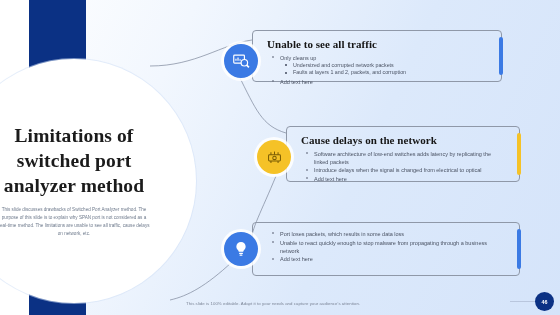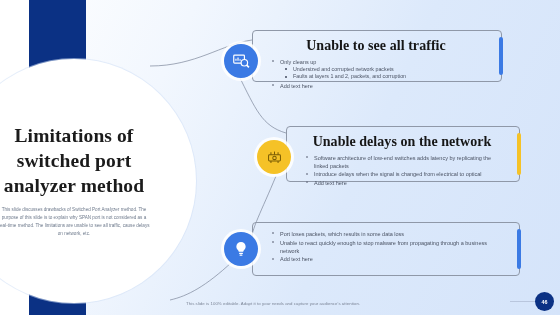--- a/index.html
+++ b/index.html
@@ -62,25 +62,24 @@
   }
   .card .accent{
     position:absolute;right:-2px;top:6px;bottom:6px;width:4px;border-radius:2px;
   }
   .card-body{
     position:absolute;left:14px;right:16px;top:7px;
   }
   .card-title{
     font-family:"Liberation Serif", serif;
     font-weight:bold;
-    font-size:14px;
+    font-size:11px;
     color:#161616;
     margin:0 0 3.5px 0;
     letter-spacing:.05px;
-    text-align:center;
   }
   ul.lv1{margin:0;padding:0 0 0 9px;list-style:none;}
   ul.lv1>li{
     position:relative;
     font-size:5.5px;line-height:1.46;
     color:#4a5263;
     margin:0 0 .6px 0;
     padding-left:4px;
   }
   ul.lv1>li:before{
@@ -170,21 +169,21 @@
       <line x1="7.6" y1="11.2" x2="7.6" y2="7"></line>
       <line x1="10.2" y1="11.2" x2="10.2" y2="9"></line>
       <circle cx="15.6" cy="13.6" r="4.1" fill="#3b7ae4"></circle>
       <line x1="18.6" y1="16.6" x2="21.4" y2="19.4" stroke-width="2"></line>
     </svg>
   </div>
 
   <div class="card" style="left:286px;top:126px;width:234px;height:56px;">
     <div class="accent" style="background:#f5c227;"></div>
     <div class="card-body">
-      <div class="card-title">Unable delays on the network</div>
+      <div class="card-title">Cause delays on the network</div>
       <ul class="lv1">
         <li>Software architecture of low-end switches adds latency by replicating the linked packets</li>
         <li>Introduce delays when the signal is changed from electrical to optical</li>
         <li>Add text here</li>
       </ul>
     </div>
   </div>
   <div class="badge yellow" style="left:257px;top:140px;">
     <svg width="19" height="19" viewBox="0 0 24 24" fill="none" stroke="#7a5c05" stroke-width="1.3">
       <rect x="4.5" y="8.5" width="15" height="8" rx="1.2"></rect>

